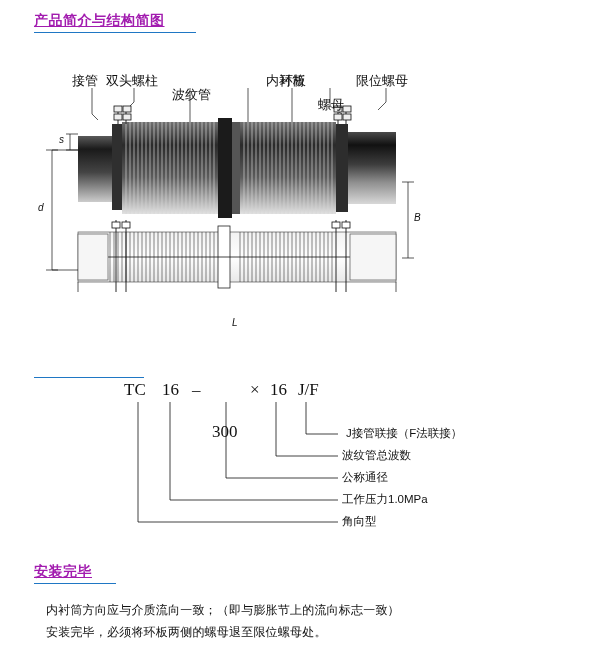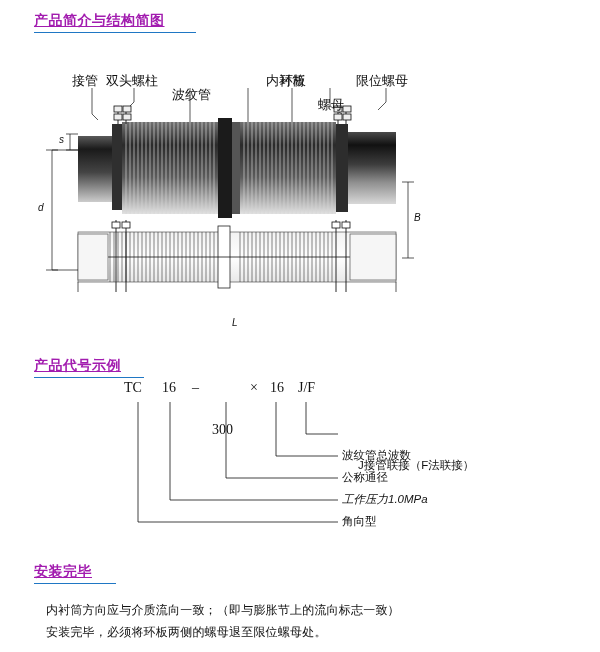--- a/index.html
+++ b/index.html
@@ -66,21 +66,21 @@
   
   #fig2 {
     position: absolute;
     left: 110px;
     top: 382px;
     width: 420px;
     height: 160px;
   }
   .code-char {
     position: absolute;
-    font-size: 14px;
+    font-size: 17px;
     font-family: "Liberation Serif", serif;
     color: #111;
     white-space: nowrap;
   }
   .code-desc {
     position: absolute;
     font-size: 11.5px;
     color: #111;
     white-space: nowrap;
   }
@@ -348,21 +348,20 @@
     <div class="lbl" style="left:288px; top:22px;margin-top:12px;">螺母</div>
     <div class="lbl" style="left:326px; top:10px;">限位螺母</div>
 
     
     <div class="lbl-it" style="left:29px; top:72px;">s</div>
     <div class="lbl-it" style="left:8px;  top:140px;">d</div>
     <div class="lbl-it" style="left:384px;top:150px;">B</div>
     <div class="lbl-it" style="left:202px;top:255px;">L</div>
   </div>
 
-  <div class="section-title" id="title-2">产品代号示例</div>
   <div class="title-underline" id="ul-2"></div>
 
   <div id="fig2">
     <svg width="420" height="160" viewBox="0 0 420 160">
       <g stroke="#111" stroke-width="0.8" fill="none">
 
         <path d="M196 20 L196 52 L228 52"></path>
 
         <path d="M166 20 L166 74 L228 74"></path>
 
@@ -377,24 +376,24 @@
     
     <div class="code-char" style="left:14px; top:-2px;">TC</div>
     <div class="code-char" style="left:52px; top:-2px;">16</div>
     <div class="code-char" style="left:82px; top:-2px;">–</div>
     <div class="code-char" style="left:102px;top:-2px;margin-top:42px;">300</div>
     <div class="code-char" style="left:140px;top:-2px;">×</div>
     <div class="code-char" style="left:160px;top:-2px;">16</div>
     <div class="code-char" style="left:188px;top:-2px;">J/F</div>
 
     
-    <div class="code-desc" style="left:248px; top:44px;margin-top:32px;">J接管联接（F法联接）</div>
+    <div class="code-desc" style="left:236px; top:44px;">J接管联接（F法联接）</div>
     <div class="code-desc" style="left:232px; top:66px;font-family:Liberation Serif, serif;">波纹管总波数</div>
     <div class="code-desc" style="left:232px; top:88px;">公称通径</div>
-    <div class="code-desc" style="left:232px; top:110px;font-style:italic;">工作压力1.0MPa</div>
+    <div class="code-desc" style="left:232px; top:110px;">工作压力1.0MPa</div>
     <div class="code-desc" style="left:232px; top:132px;">角向型</div>
   </div>
 
   <div class="section-title" id="title-3">安装完毕</div>
   <div class="title-underline" id="ul-3"></div>
 
   <div class="note" id="note-1">安装完毕，必须将环板两侧的螺母退至限位螺母处。</div>
   <div class="note" id="note-0">内衬筒方向应与介质流向一致；（即与膨胀节上的流向标志一致）</div>
 
 </div>

